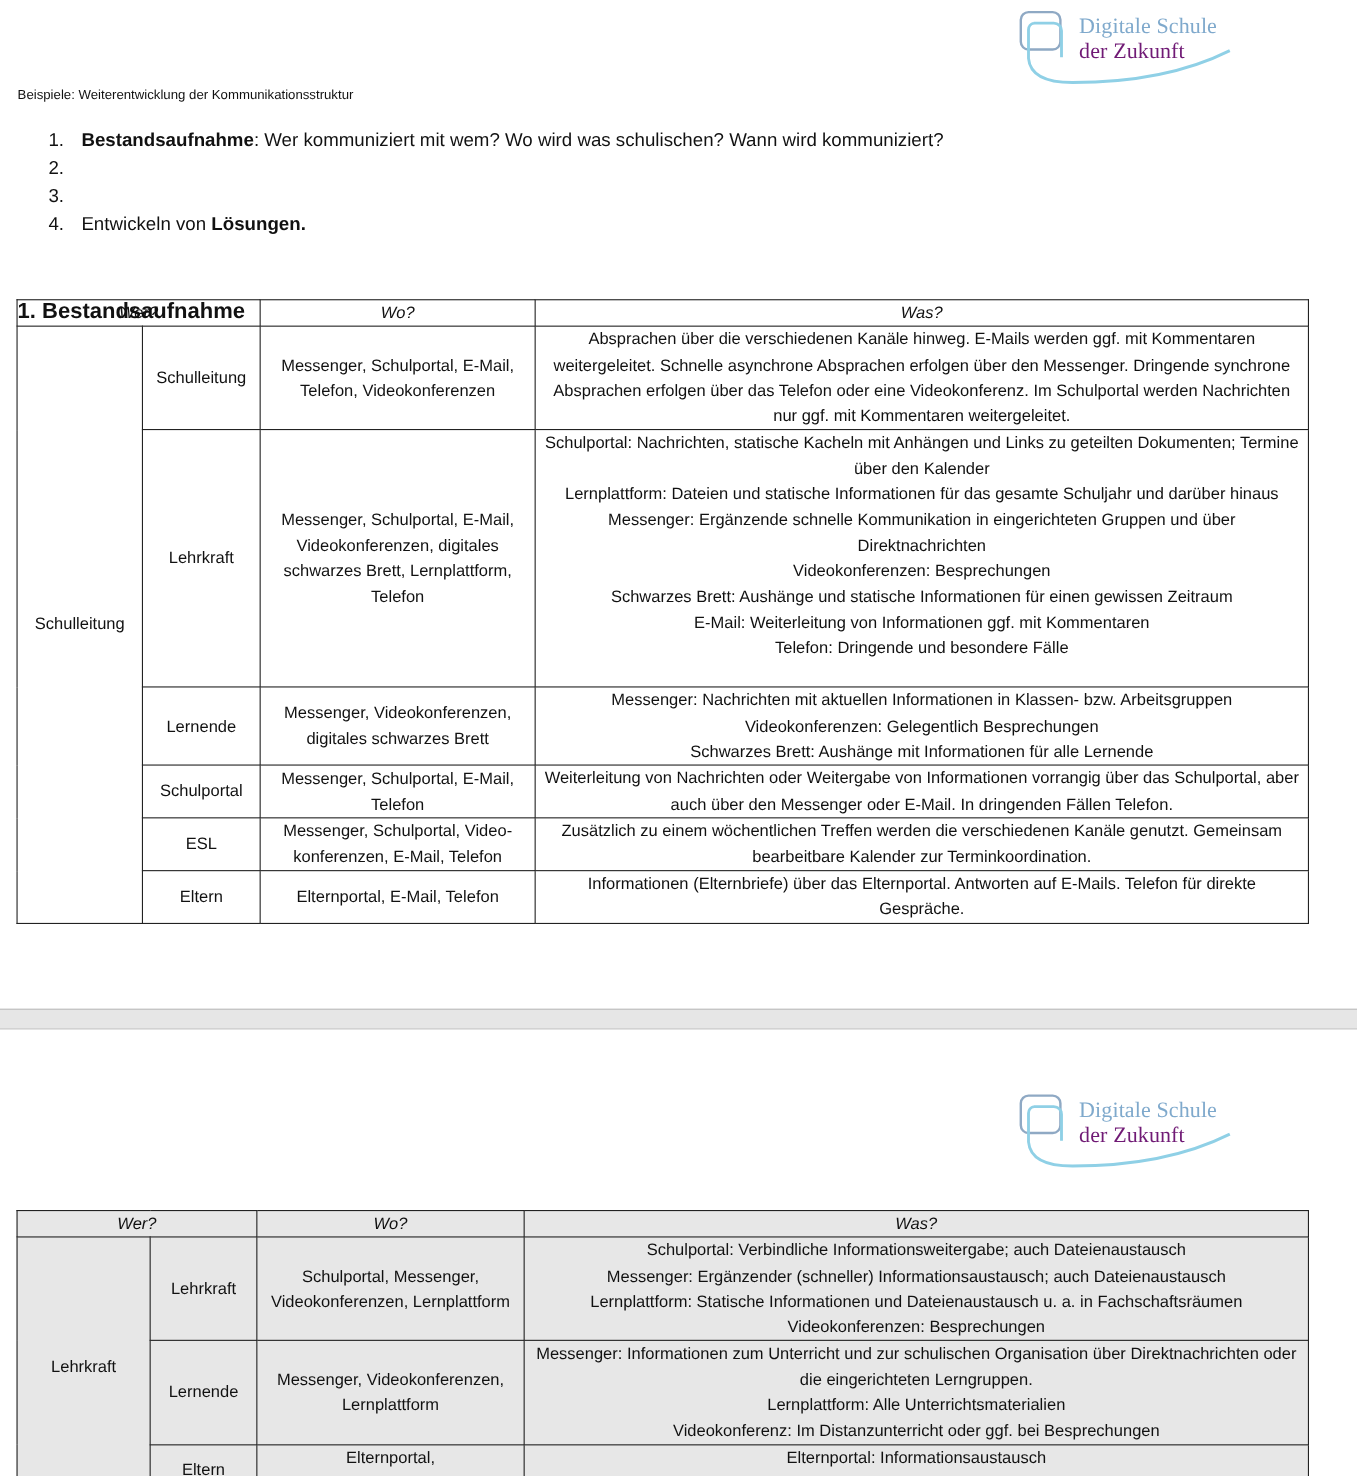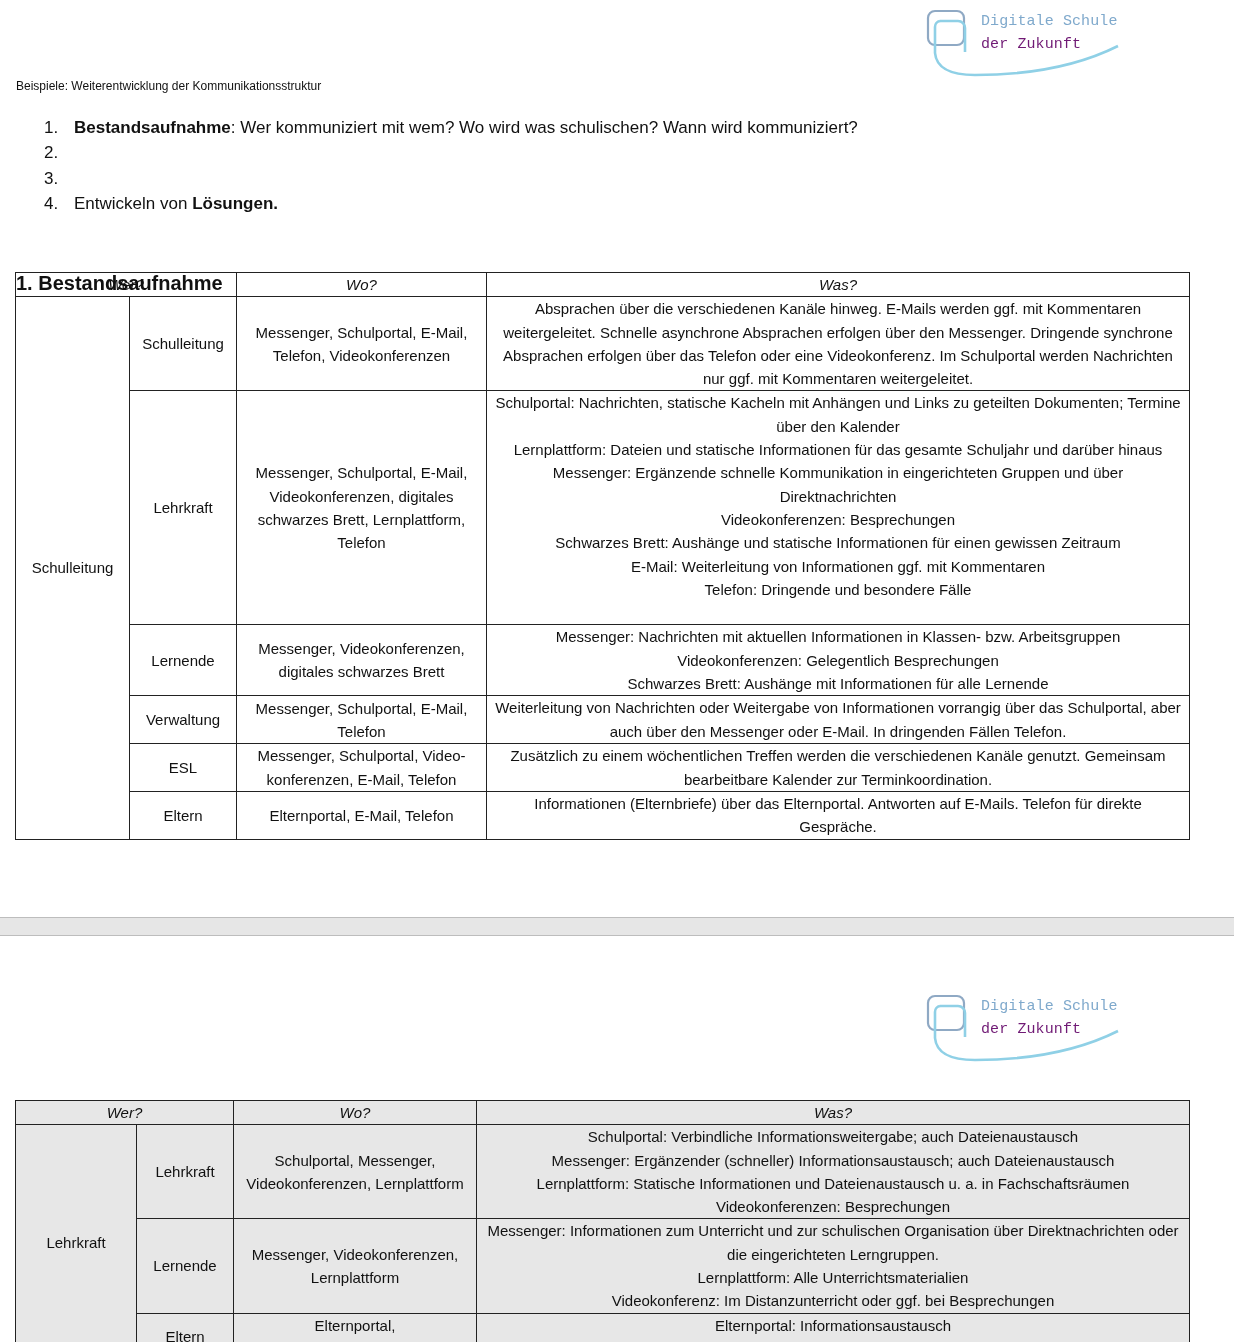--- a/index.html
+++ b/index.html
@@ -11,22 +11,22 @@
     .page2 { top: 936px; height: 406px; }
 
     .page-gap {
       position: absolute; left: 0; top: 917px; width: 1234px; height: 19px;
       background: #e6e6e6; border-top: 1px solid #bdbdbd; border-bottom: 1px solid #bdbdbd;
     }
 
     .logo { position: absolute; left: 922px; width: 200px; height: 80px; }
     .logo svg { position: absolute; left: 0; top: 0; }
     .logo .l1, .logo .l2 {
-      position: absolute; left: 59px; font-size: 15px; color: #8ab4d6; letter-spacing: 0.1px;
-      font-family: Liberation Mono, monospace; font-weight: normal;
+      position: absolute; left: 59px; font-size: 20px; color: #8ab4d6; letter-spacing: 0.1px;
+      font-family: Liberation Serif, serif; font-weight: normal;
     }
     .logo .l1 { top: 7px; color: #7fa9cc; }
     .logo .l2 { top: 30px; color: #701a75; }
 
     .intro {
       position: absolute; left: 16px; top: 79px; font-size: 12px; color: #111;
     }
     .steps { position: absolute; left: 44px; top: 117px; list-style: none; font-size: 17px; }
     .steps li { height: 25.3px; line-height: 22px; display: flex; }
     .steps .num { width: 30px; }
@@ -122,21 +122,21 @@
     <tr style="height:71px">
       <td>Lernende</td>
       <td>Messenger, Videokonferenzen, digitales schwarzes Brett</td>
       <td class="was">
         <span class="was-line">Messenger: Nachrichten mit aktuellen Informationen in Klassen- bzw. Arbeitsgruppen</span>
         <span class="was-line">Videokonferenzen: Gelegentlich Besprechungen</span>
         <span class="was-line">Schwarzes Brett: Aushänge mit Informationen für alle Lernende</span>
       </td>
     </tr>
     <tr style="height:48px">
-      <td>Verwaltung</td>
+      <td>Schulportal</td>
       <td>Messenger, Schulportal, E-Mail, Telefon</td>
       <td class="was">
             <span class="was-line">Weiterleitung von Nachrichten oder Weitergabe von Informationen vorrangig über das Schulportal, aber auch über den Messenger oder E-Mail. In dringenden Fällen Telefon.</span>
           </td>
     </tr>
     <tr style="height:47px">
       <td>ESL</td>
       <td>Messenger, Schulportal, Video-konferenzen, E-Mail, Telefon</td>
       <td class="was">
             <span class="was-line">Zusätzlich zu einem wöchentlichen Treffen werden die verschiedenen Kanäle genutzt. Gemeinsam bearbeitbare Kalender zur Terminkoordination.</span>

